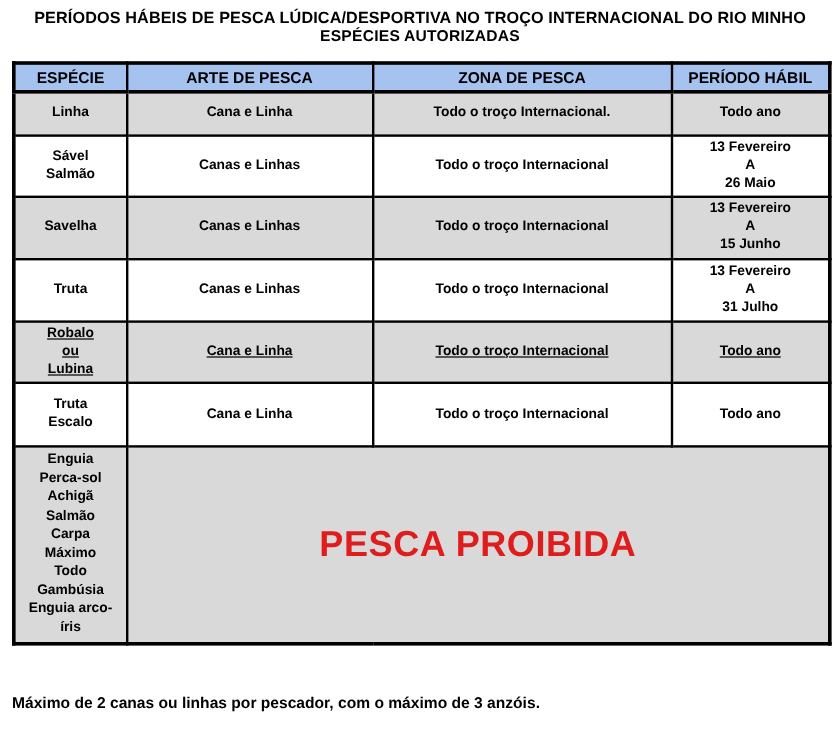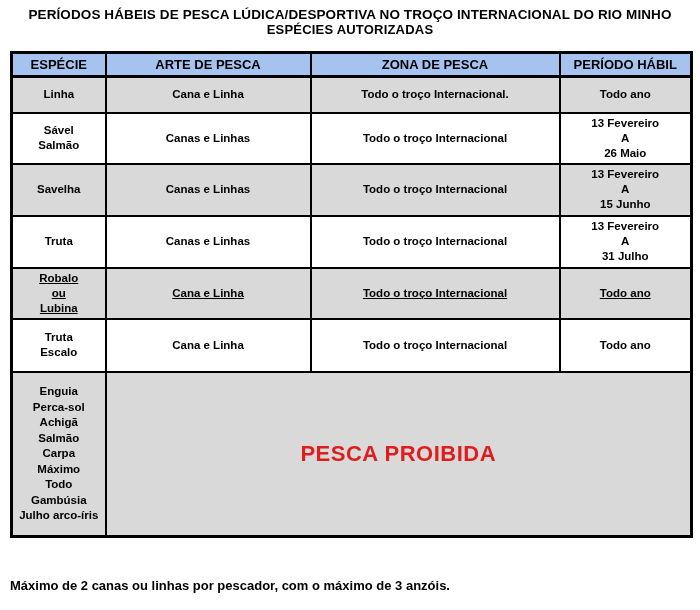--- a/index.html
+++ b/index.html
@@ -38,21 +38,21 @@
   }
   .fish-table thead th {
     background: var(--header-bg, #a6c3f0);
     height: 24px;
     font-size: 13px;
     border-bottom-width: 3px;
   }
   .fish-table tr.shade td { background: var(--shade-bg, #d9d9d9); }
   .fish-table td.prohibited-cell {
     color: var(--prohibited-color, #e01d1d);
-    font-size: 22px;
+    font-size: 30px;
     letter-spacing: 0.5px;
   }
   .fish-table td div { line-height: 15px; }
   .fish-table td.cell-species-list div { line-height: 15.5px; }
 
   .footer-note {
     margin: 40px 0 0 10px;
     font-weight: bold;
     font-size: 13px;
   }
@@ -180,21 +180,21 @@
         <tr class="shade" style="height: 165px; margin-top: 31px;">
           <td class="cell-species-list">
             <div>Enguia</div>
             <div>Perca-sol</div>
             <div>Achigã</div>
             <div>Salmão</div>
             <div>Carpa</div>
             <div>Máximo</div>
             <div>Todo</div>
             <div>Gambúsia</div>
-            <div>Julho arco-íris</div>
+            <div>Enguia arco-íris</div>
           </td>
           <td colspan="3" class="prohibited-cell">PESCA PROIBIDA</td>
         </tr>
       </tbody>
   </table>
 
   <div class="footer-note">Máximo de 2 canas ou linhas por pescador, com o máximo de 3 anzóis.</div>
 
 </div>
 

